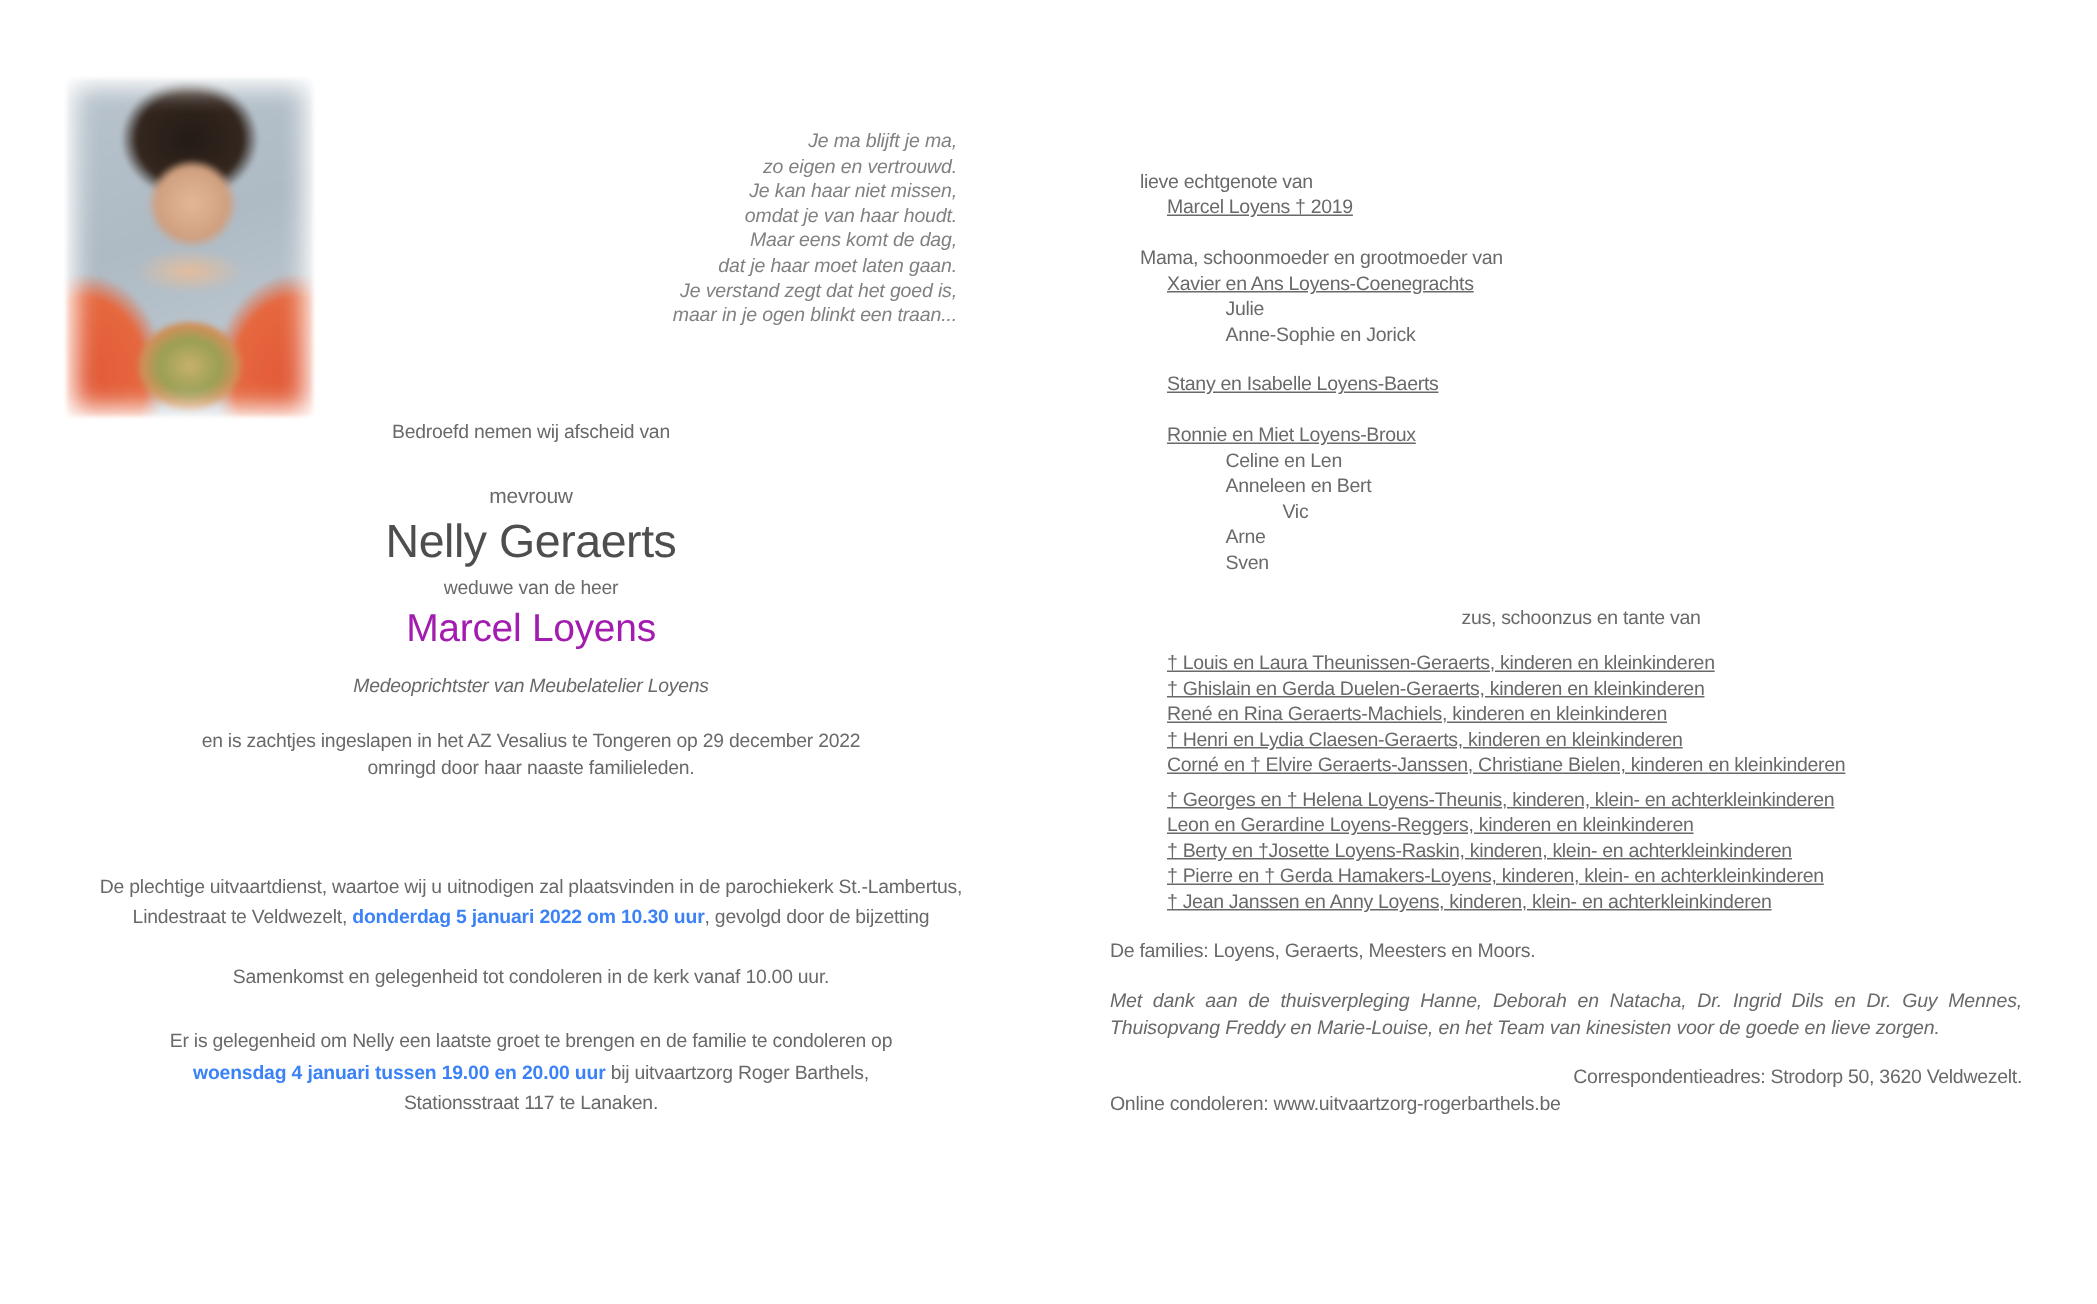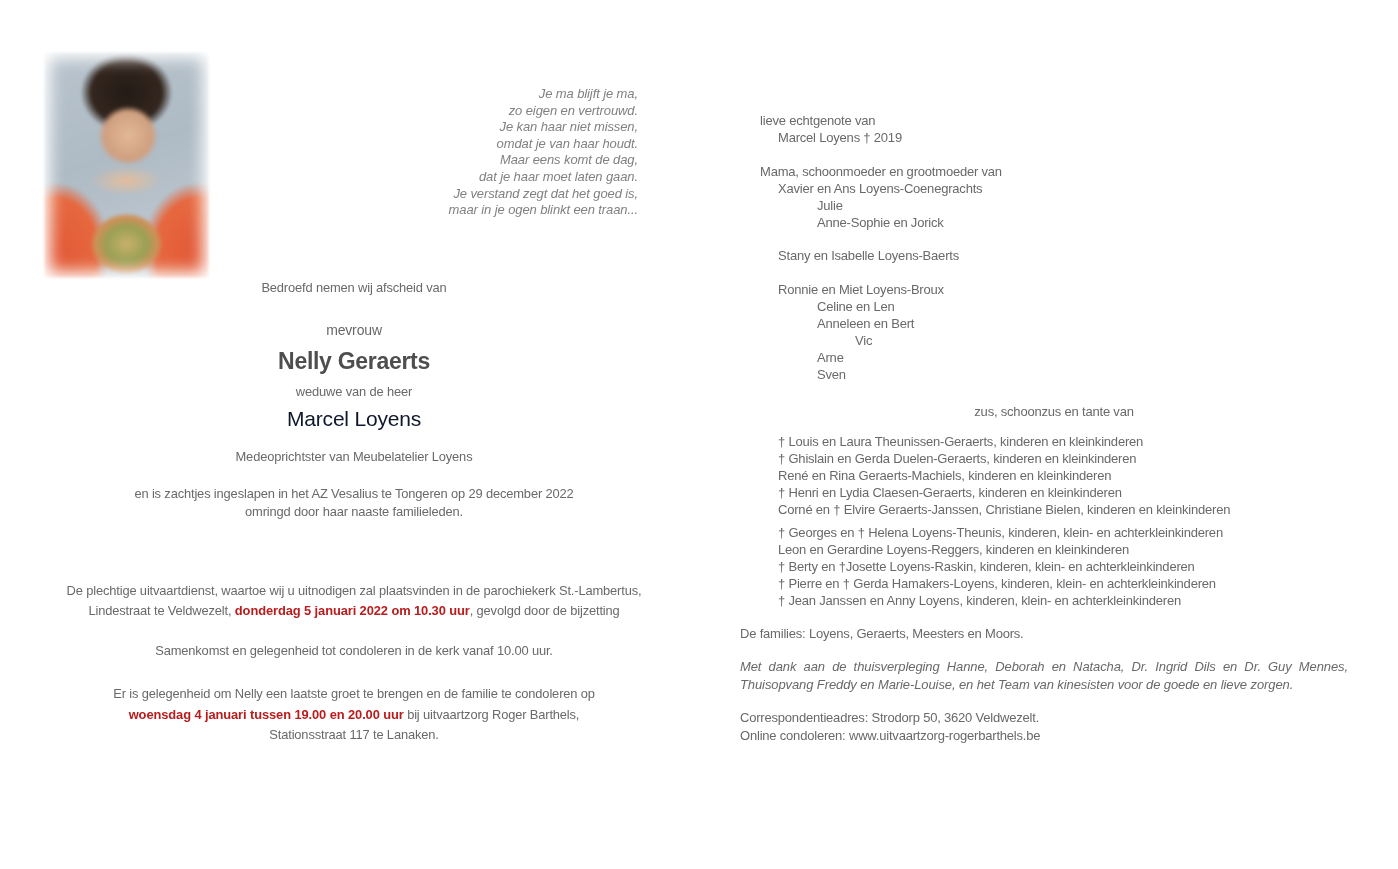--- a/index.html
+++ b/index.html
@@ -28,57 +28,57 @@
     font-style:italic; font-size:13px; line-height:16.6px;
     color:#818181; letter-spacing:-0.1px;
   }
   .center-stack{
     position:absolute; left:52px; top:279px; width:604px; text-align:center;
     font-size:12.9px; letter-spacing:-0.15px; line-height:18px;
   }
   .center-stack p{margin:0;}
   .honorific{margin-top:24px !important; font-size:14px;}
   .deceased{
-    margin:7px 0 0; font-size:23px; line-height:30px; font-weight:700;
+    margin:7px 0 0; font-size:31px; line-height:30px; font-weight:400;
     color:#4e4e4e; letter-spacing:-0.3px;
   }
   .spouse{
-    margin:4px 0 0; font-size:21px; line-height:27px; font-weight:400;
-    color:#0f172a; letter-spacing:-0.2px;
+    margin:4px 0 0; font-size:26px; line-height:27px; font-weight:400;
+    color:#a21caf; letter-spacing:-0.2px;
   }
   .widow{margin-top:7px !important;}
-  .role{margin-top:16px !important; }
+  .role{margin-top:16px !important; font-style:italic;}
   .life{margin-top:19px; line-height:17.5px;}
   .service{margin-top:61px; line-height:20px;}
   .gathering{margin-top:21px !important;}
   .farewell{margin-top:24px; line-height:20.5px;}
   .rich .bline, .center-stack .bline{white-space:nowrap;}
-  b{font-weight:700; color:#b91c1c; letter-spacing:-0.1px;}
+  b{font-weight:700; color:#3b82f6; letter-spacing:-0.1px;}
   
   .right-page{
     position:absolute; left:740px; top:112px; width:608px;
     font-size:13px; line-height:17px; letter-spacing:-0.2px;
   }
   .fline{min-height:17px;}
   .ind-0{padding-left:0;}
   .ind-1{padding-left:20px;}
-  .ind-2{padding-left:38px;}
+  .ind-2{padding-left:38px;text-decoration:underline;}
   .ind-3{padding-left:77px;}
   .ind-4{padding-left:115px;}
   .line-group + .line-group{margin-top:17px;}
   .line-group:nth-child(3){margin-top:16px;}
   .line-group:nth-child(5){margin-top:20px;text-align:center;}
   .line-group:nth-child(6){margin-top:13px;}
   .line-group:nth-child(7){margin-top:6px;}
   .families{margin:16px 0 0;}
   .thanks{
     margin:16px 0 0; font-style:italic; text-align:justify; line-height:18px;
     letter-spacing:-0.1px;
   }
-  .corr{margin:15px 0 0;}
+  .corr{margin:15px 0 0;text-align:right;}
   .online{margin:1px 0 0;}
 </style>
 </head>
 <body>
 
 <div class="sheet">
 
   <section class="left-page">
     <div class="photo">
       <div class="photo-paint"></div>

